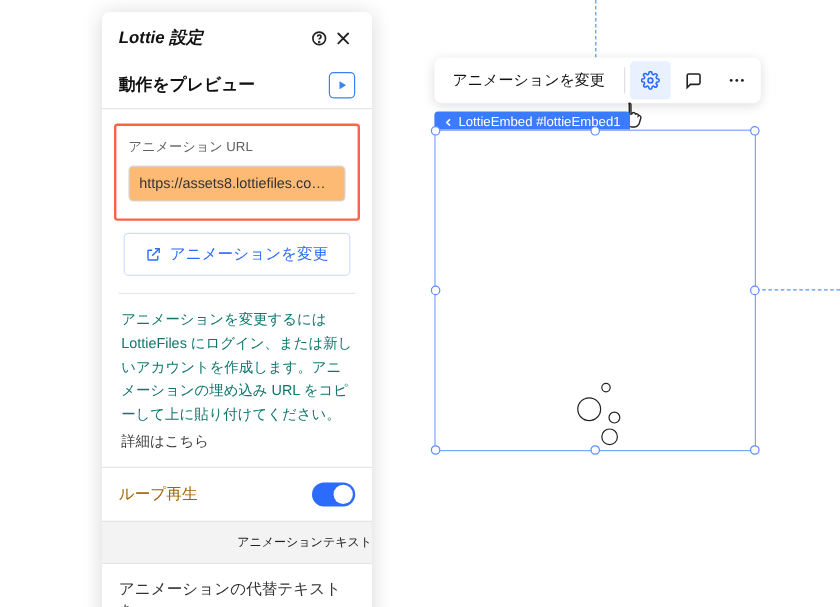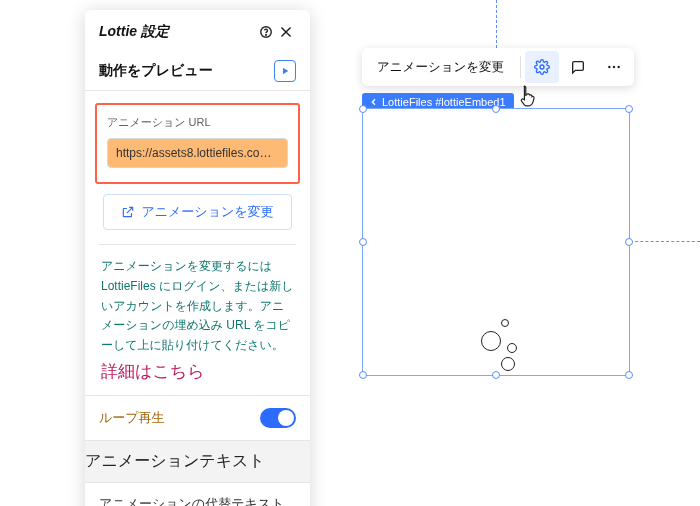--- a/index.html
+++ b/index.html
@@ -65,39 +65,39 @@
     display:flex; align-items:center; justify-content:center;
     gap:6px;
     color:#2b6cff; font-size:13px; cursor:pointer;
     background:#fff;
   }
   .panel-divider { border-top:1px solid #e5e5e5; margin: 0 14px; }
   .help-text {
     padding: 12px 16px 4px 16px;
     color:#0f766e; font-size:12px; line-height:1.65;
   }
-  .help-link { color:#be185d; font-size:17px; padding: 0 16px 12px 16px; display:block; cursor:pointer;font-family:Liberation Mono, monospace; }
+  .help-link { color:#404040; font-size:12px; padding: 0 16px 12px 16px; display:block; cursor:pointer;font-family:Liberation Mono, monospace; }
   .loop-row {
     border-top:1px solid #e5e5e5;
     display:flex; align-items:center;
     padding: 12px 14px;
   }
   .loop-row .lbl { flex:1; font-size:13px; color:#a16207; }
   .toggle {
     width: 36px; height:20px; border-radius: 999px;
     background:#2b6cff; position:relative; cursor:pointer;
   }
   .toggle::after{
     content:""; position:absolute; right:2px; top:2px;
     width:16px;height:16px;border-radius:50%;background:#fff;
   }
   .section-title {
     background:#f3f3f3;
-    text-align:left; padding: 10px 0;
-    font-size:16px; color:#222;
+    text-align:right; padding: 10px 0;
+    font-size:10px; color:#222;
     border-top:1px solid #e5e5e5;
   }
   .alt-row {
     padding: 12px 14px 14px 14px;
     font-size:13px; color:#333;
     border-top:1px solid #e5e5e5;
   }
 
   
   .stage-area {
@@ -238,21 +238,21 @@
   <div class="cursor-hand">
     <svg width="22" height="26" viewBox="0 0 24 28">
         <path fill="#fff" stroke="#222" stroke-width="1.3" d="M7 2c.8 0 1.5.7 1.5 1.5V12l1-.5c.3-.8 1.2-1.2 2-.9.7.3 1.1 1 1 1.7.3-.5 1-.8 1.6-.6.8.2 1.3 1 1.1 1.8.4-.3 1-.4 1.5-.1.7.4 1 1.2.8 1.9l-1.2 4.3c-.3 1.2-1 2.3-2 3l-.7.5c-.5.4-1.1.6-1.8.6H9.3c-.9 0-1.7-.4-2.3-1.1l-3-3.7c-.6-.8-.5-1.9.2-2.5.6-.5 1.5-.5 2.1 0l.7.6V3.5C7 2.7 6.3 2 7 2z"></path>
       </svg>
   </div>
 
   <div class="tag-pill">
     <svg width="8" height="8" viewBox="0 0 24 24" stroke="#fff" stroke-width="4" fill="none">
         <path d="M15 4l-8 8 8 8"></path>
       </svg>
-    <span>LottieFiles #lottieEmbed1</span>
+    <span>LottieEmbed #lottieEmbed1</span>
   </div>
 
   <div class="guide-h"></div>
 
   <div class="selection">
     <div class="bubbles">
       <div class="bubble b1"></div>
       <div class="bubble b2"></div>
       <div class="bubble b3"></div>
       <div class="bubble b4"></div>

